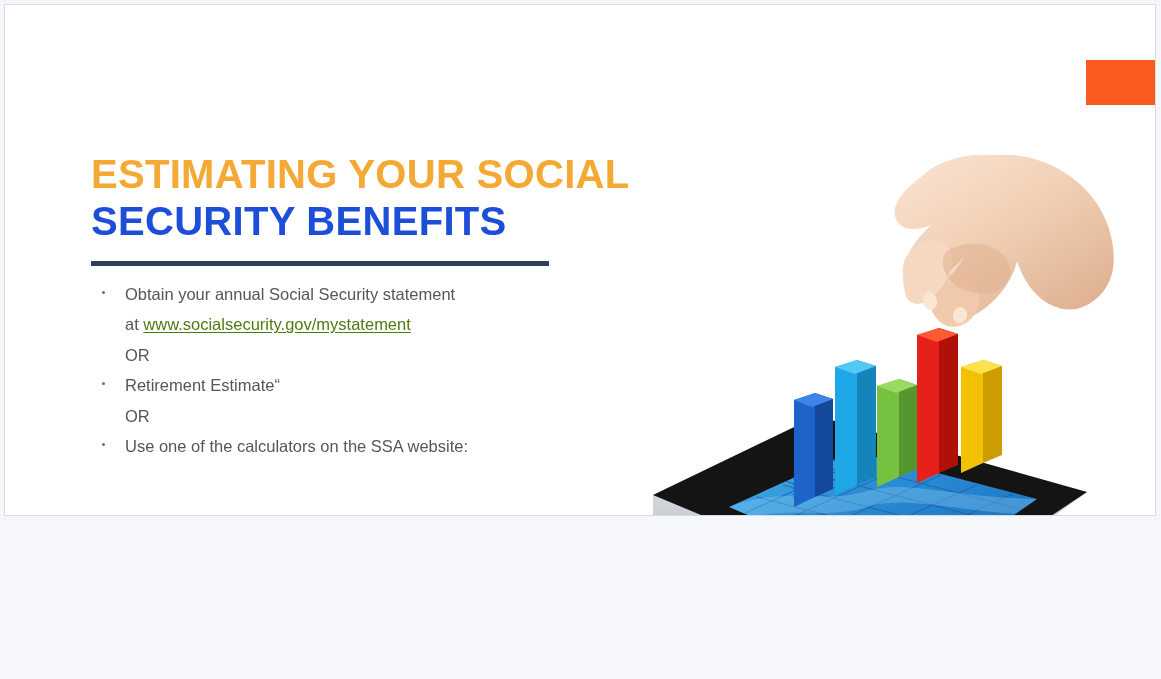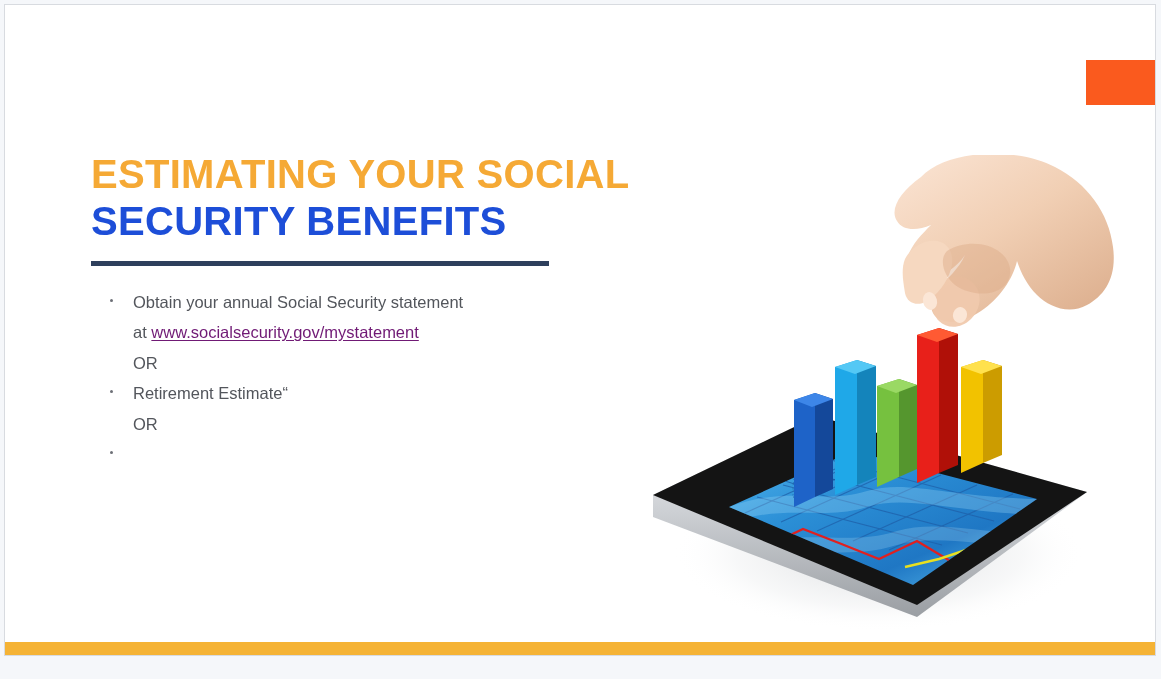--- a/index.html
+++ b/index.html
@@ -17,21 +17,21 @@
     overflow: hidden;
     background: #f5f7fa;
   }
 
   
   .slide {
     position: absolute;
     left: 4px;
     top: 4px;
     width: 1152px;
-    height: 652px;
+    height: 512px;
     background: #ffffff;
     border: 1px solid #d8dbe0;
     box-sizing: border-box;
     overflow: hidden;
   }
 
   
   .accent-block {
     position: absolute;
     left: 1081px;
@@ -78,42 +78,42 @@
     background: #2e3f5c;
   }
 
   
   .body-list {
     position: absolute;
     left: 86px;
     top: 274px;
     width: 520px;
     list-style: none;
-    margin: 8px;
+    margin: 0;
     padding: 0;
   }
   .body-item {
     position: relative;
     padding-left: 34px;
     font-size: 16.5px;
     color: #53565c;
     line-height: 30.4px;
   }
   .bullet-dot {
     position: absolute;
     left: 11px;
     top: 12px;
     width: 3px;
     height: 3px;
     border-radius: 50%;
     background: #6d7077;
   }
   .body-line { display: block; white-space: nowrap; }
   .lnk {
-    color: #701a75;
+    color: #4d7c0f;
     text-underline-offset: 2px;
   }
 
   
   .illustration {
     position: absolute;
     left: 612px;
     top: 150px;
     width: 500px;
     height: 480px;
@@ -145,20 +145,21 @@
       </li>
 
       <li class="body-item">
         <span class="bullet-dot"></span>
         <span class="body-line">Retirement Estimate“</span>
         <span class="body-line">OR</span>
       </li>
 
       <li class="body-item">
         <span class="bullet-dot"></span>
+        <span class="body-line">Use one of the calculators on the SSA website:</span>
       </li>
 
     </ul>
 
     <div class="illustration">
       <svg width="500" height="480" viewBox="0 0 500 480" xmlns="http://www.w3.org/2000/svg">
         <defs>
           <linearGradient id="screenGrad" x1="0" y1="0" x2="1" y2="1">
             <stop offset="0%" stop-color="#4fb4ec"></stop>
             <stop offset="35%" stop-color="#2b8fd6"></stop>

